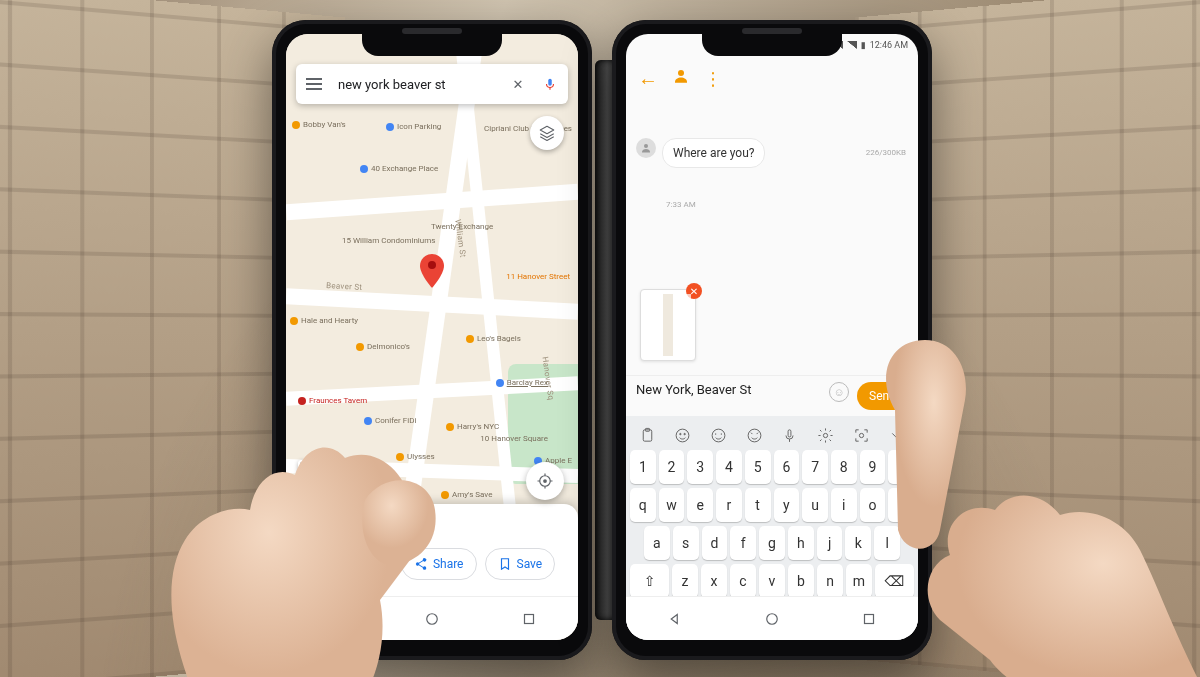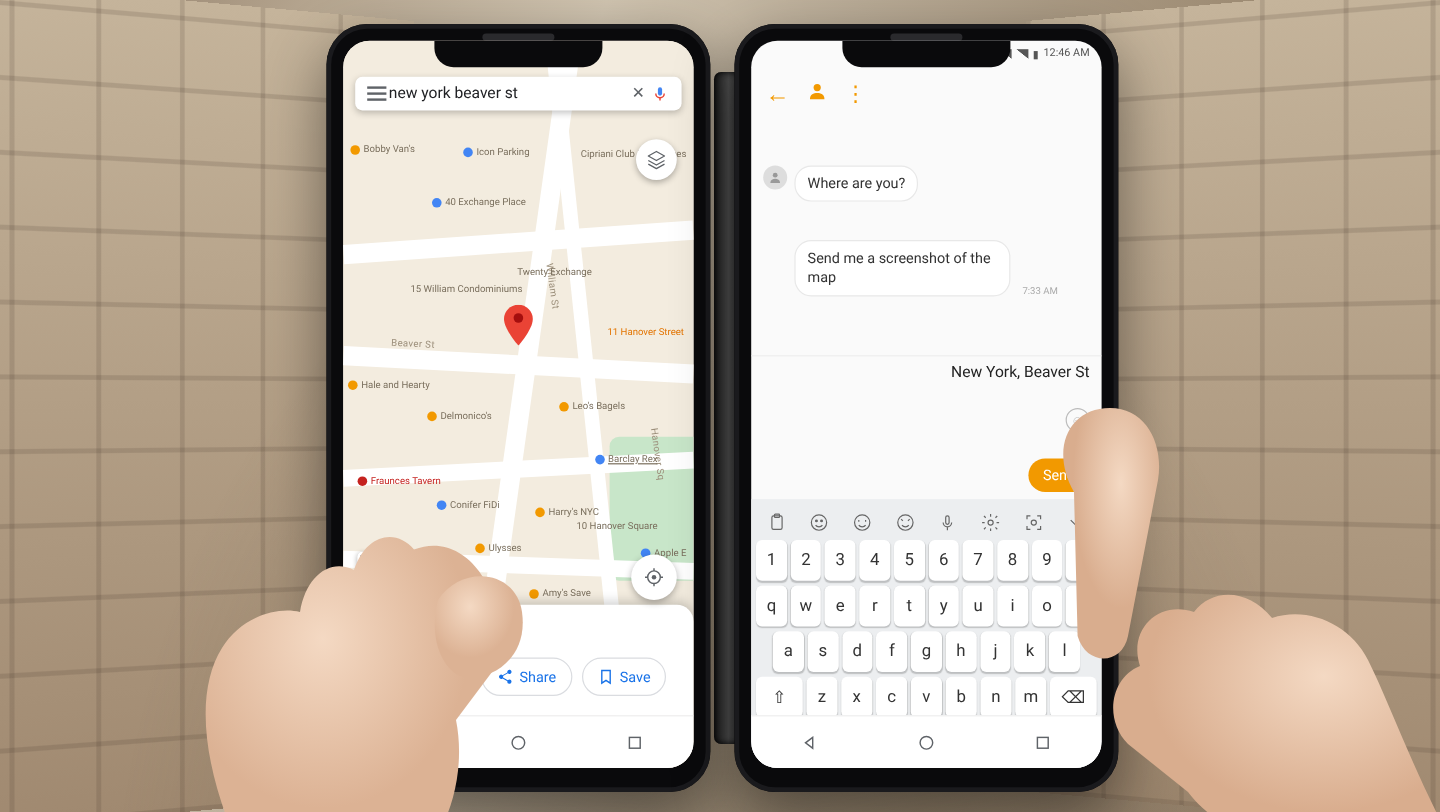--- a/index.html
+++ b/index.html
@@ -20,21 +20,21 @@
 .device{position:absolute;top:20px;width:320px;height:640px;background:#0a0a0c;border-radius:34px;box-shadow:0 20px 50px rgba(0,0,0,.45),inset 0 0 0 4px #1a1a1d;}
 .device-left{left:272px;}
 .device-right{left:612px;}
 .hinge{position:absolute;left:595px;top:60px;width:24px;height:560px;background:linear-gradient(90deg,#222 0,#555 50%,#222 100%);border-radius:6px;box-shadow:inset 0 0 6px #000;}
 .screen{position:absolute;inset:14px 14px 20px 14px;background:#fff;border-radius:22px;overflow:hidden;}
 .notch{position:absolute;top:0;left:50%;transform:translateX(-50%);width:140px;height:22px;background:#0a0a0c;border-radius:0 0 16px 16px;z-index:50;}
 .speaker{position:absolute;top:8px;left:50%;transform:translateX(-50%);width:60px;height:6px;background:#2a2a2d;border-radius:3px;}
 
 
 .maps-screen{background:#eee7db;}
-.search-bar{position:absolute;top:30px;left:10px;right:10px;height:28px;background:#fff;border-radius:6px;box-shadow:0 2px 6px rgba(0,0,0,.25);display:flex;align-items:center;padding:0 10px;gap:2px;z-index:30;}
+.search-bar{position:absolute;top:30px;left:10px;right:10px;height:40px;background:#fff;border-radius:6px;box-shadow:0 2px 6px rgba(0,0,0,.25);display:flex;align-items:center;padding:0 10px;gap:16px;z-index:30;}
 .hamburger{width:16px;height:12px;display:flex;flex-direction:column;justify-content:space-between;}
 .hamburger span{height:2px;background:#5f6368;}
 .search-text{flex:1;font-size:13px;color:#202124;}
 .x-btn,.mic-btn{width:16px;height:16px;display:flex;align-items:center;justify-content:center;color:#5f6368;}
 .x-btn::before{content:"✕";font-size:13px;}
 .mic-btn svg{width:14px;height:14px;}
 .layers-btn{position:absolute;top:82px;right:14px;width:34px;height:34px;background:#fff;border-radius:50%;box-shadow:0 2px 5px rgba(0,0,0,.3);display:flex;align-items:center;justify-content:center;z-index:25;}
 .layers-btn svg{width:18px;height:18px;stroke:#5f6368;fill:none;stroke-width:1.4;}
 .map-surface{position:absolute;inset:0;background:#f3ecd f;}
 .road{position:absolute;background:#fff;}
@@ -76,21 +76,21 @@
 .bubble{background:#fff;border:1px solid #e8e8e8;border-radius:14px;padding:6px 10px;font-size:12px;color:#333;max-width:180px;line-height:1.35;}
 .msg-time{font-size:8px;color:#aaa;align-self:flex-end;margin-left:4px;}
 .attachment-preview{width:56px;height:72px;border:1px solid #ddd;border-radius:4px;background:#fff;position:relative;margin:80px 0 6px 4px;background:
  linear-gradient(#f3ecd f,#f3ecd f);box-shadow:0 1px 3px rgba(0,0,0,.1);}
 .attachment-preview::after{content:"";position:absolute;inset:4px;background:
   linear-gradient(90deg,#fff 40%,#e9e1d1 40% 60%,#fff 60%),
   linear-gradient(0deg,#fff 30%,#e9e1d1 30% 35%,#fff 35% 65%,#e9e1d1 65% 70%,#fff 70%);
   opacity:.7;}
 .remove-badge{position:absolute;top:-7px;right:-7px;width:16px;height:16px;background:#f25022;border-radius:50%;color:#fff;font-size:10px;display:flex;align-items:center;justify-content:center;}
 .size-info{position:absolute;right:12px;bottom:218px;font-size:8px;color:#aaa;}
-.compose-row{display:flex;align-items:flex-end;padding:6px 10px;gap:22px;border-top:1px solid #eee;flex-direction:column;}
+.compose-row{display:flex;align-items:flex-start;padding:6px 10px;gap:8px;border-top:1px solid #eee;}
 .compose-text{flex:1;font-size:13px;color:#222;}
 .emoji-btn{width:20px;height:20px;border:1.5px solid #bbb;border-radius:50%;display:flex;align-items:center;justify-content:center;font-size:11px;color:#bbb;}
 .send-btn{height:28px;padding:0 12px;border-radius:14px;background:#f29900;color:#fff;font-size:12px;display:flex;align-items:center;}
 
 .kbd{background:#eceef0;padding:4px 4px 0;}
 .kbd-toolbar{display:flex;justify-content:space-between;padding:4px 6px;}
 .kbd-tool{width:22px;height:22px;display:flex;align-items:center;justify-content:center;color:#666;}
 .kbd-tool svg{width:17px;height:17px;fill:none;stroke:#666;stroke-width:1.4;}
 .kbd-row{display:flex;gap:3px;margin-bottom:4px;}
 .key{flex:1;height:34px;background:#fff;border-radius:5px;box-shadow:0 1px 1px rgba(0,0,0,.2);display:flex;align-items:center;justify-content:center;font-size:14px;color:#333;}
@@ -252,21 +252,20 @@
       <div class="msg-row">
         <div class="avatar-sm">
             <svg viewBox="0 0 24 24">
               <circle cx="12" cy="8" r="4"></circle>
               <path d="M4 20c0-4 4-6 8-6s8 2 8 6v1H4z"></path>
             </svg>
           </div>
         <div class="bubble">Where are you?</div>
       </div>
       <div class="msg-row" style="margin-left:26px;">
-        <div class="bubble">Send me a screenshot of the map</div>
         <div class="msg-time">7:33 AM</div>
       </div>
       <div class="attachment-preview">
         <div class="remove-badge">✕</div>
       </div>
       <div class="size-info">226/300KB</div>
     </div>
 
     <div class="compose-row">
       <div class="compose-text">New York, Beaver St</div>

